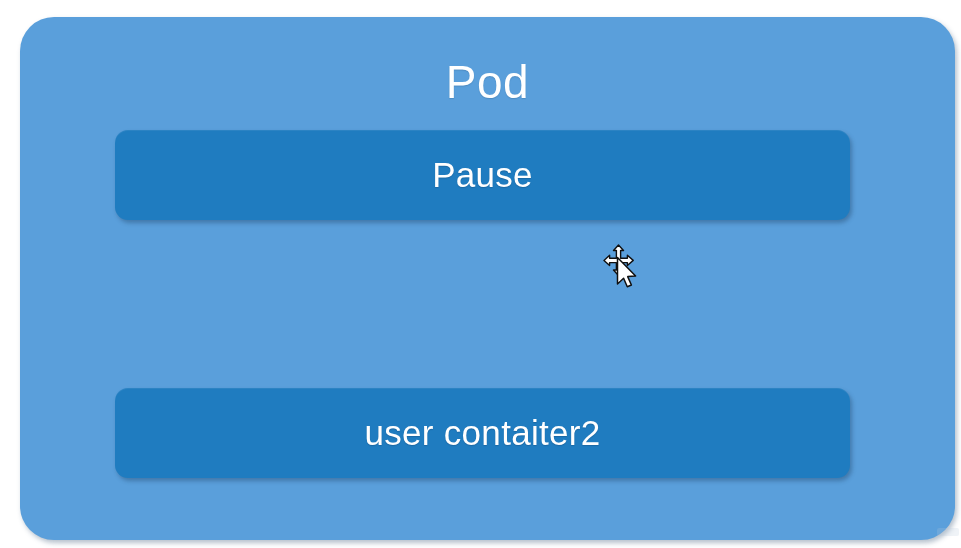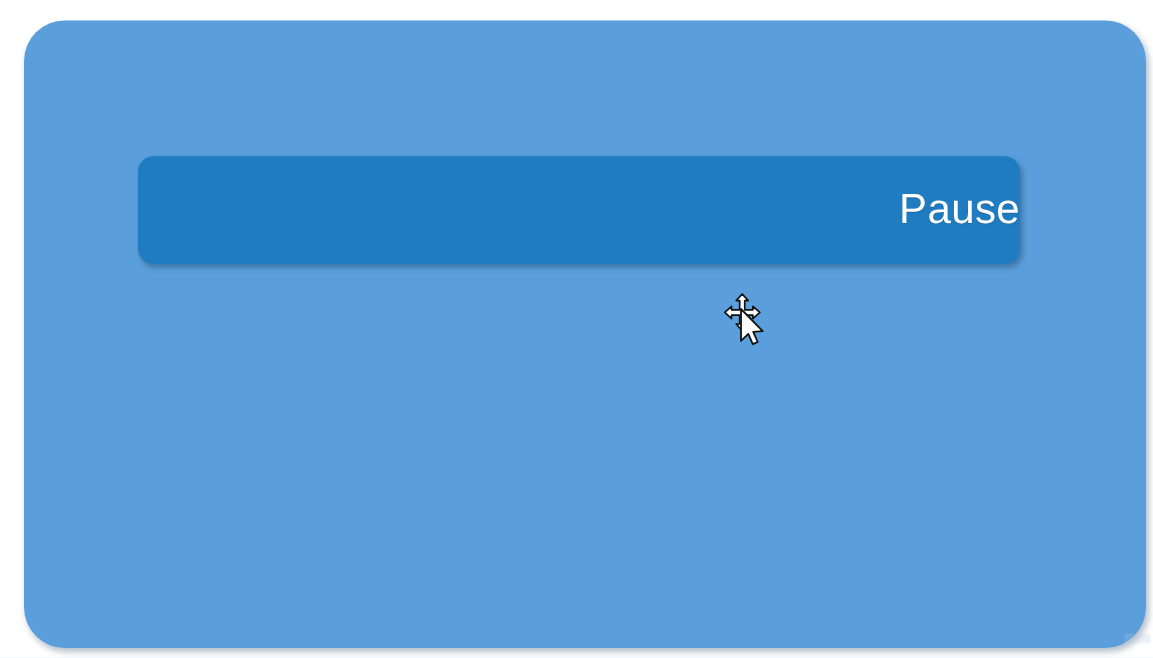--- a/index.html
+++ b/index.html
@@ -58,21 +58,21 @@
     left: 95px;
     width: 735px;
     height: 90px;
     background: #1f7cc0;
     border-radius: 13px;
     box-sizing: border-box;
     box-shadow: 2px 3px 4px rgba(30,65,100,0.40),
                 inset 0 1px 0 rgba(255,255,255,0.06);
     display: flex;
     align-items: center;
-    justify-content: flex-end;
+    justify-content: center;
   }
 
   .inner-box.box-1 { top: 113px; }
   .inner-box.box-2 { top: 239px; }
   .inner-box.box-3 { top: 371px; }
 
   .inner-label {
     color: #ffffff;
     font-size: 35px;
     font-weight: 400;
@@ -105,26 +105,30 @@
     border-radius: 2px;
   }
 </style>
 </head>
 <body>
 
 <div id="canvas">
 
   <div class="pod-container">
 
+    <div class="pod-title">Pod</div>
 
     <div class="inner-box box-1">
       <span class="inner-label">Pause</span>
     </div>
 
 
+    <div class="inner-box box-3">
+      <span class="inner-label">user contaiter2</span>
+    </div>
 
   </div>
 
   <div class="corner-artifact"></div>
 
   <div class="cursor-layer">
     <svg width="44" height="46" viewBox="0 0 44 46" xmlns="http://www.w3.org/2000/svg">
 
       <g>
         <path d="M17.5 2 L22.5 7.5 L19.6 7.5 L19.6 15.2 L26.4 15.2 L26.4 12.3 L32.2 17.4 L26.4 22.5 L26.4 19.6 L19.6 19.6 L19.6 27.0 L22.5 27.0 L17.5 32.6 L12.5 27.0 L15.4 27.0 L15.4 19.6 L8.6 19.6 L8.6 22.5 L3.0 17.4 L8.6 12.3 L8.6 15.2 L15.4 15.2 L15.4 7.5 L12.5 7.5 Z" fill="#ffffff" stroke="#101010" stroke-width="1.4" stroke-linejoin="round"></path>

